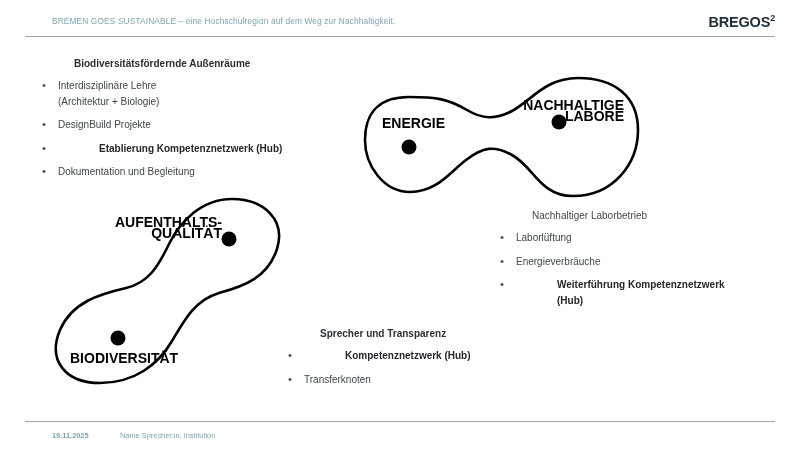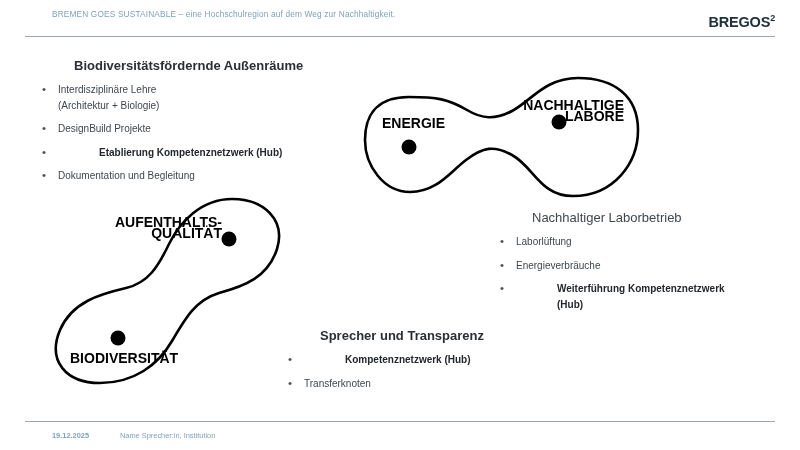--- a/index.html
+++ b/index.html
@@ -19,21 +19,21 @@
   }
 
   
   #header-bar {
     position: absolute;
     left: 0; top: 0;
     width: 800px; height: 36px;
   }
   #header-title {
     position: absolute;
-    left: 52px; top: 9px;
+    left: 52px; top: 16px;
     font-size: 8.3px;
     letter-spacing: 0.15px;
     color: #7ea3b5;
     white-space: nowrap;
   }
   #brand-logo {
     position: absolute;
     right: 25px; top: 13px;
     font-size: 14.5px;
     font-weight: bold;
@@ -74,21 +74,21 @@
     font-size: 7.4px;
     color: #7ea3b5;
     white-space: nowrap;
   }
 
   
   .text-block {
     position: absolute;
   }
   .block-heading {
-    font-size: 13px;
+    font-size: 10px;
     font-weight: bold;
     color: #2b2f33;
     margin-bottom: 9px;
     white-space: nowrap;
     padding-left: 32px;
   }
   .block-heading.regular {
     font-weight: normal;
     color: #3f474d;
   }
@@ -236,16 +236,16 @@
       <span class="bullet-dot">•</span>
       <span class="bullet-text bold">Kompetenznetzwerk (Hub)</span>
     </div>
     <div class="bullet-row">
       <span class="bullet-dot">•</span>
       <span class="bullet-text">Transferknoten</span>
     </div>
   </div>
 
   <div id="footer-rule"></div>
-  <div id="footer-date">19.12.2025</div>
+  <div id="footer-date">19.11.2025</div>
   <div id="footer-speaker">Name Sprecher:in, Institution</div>
 
 </div>
 
 </body></html>

